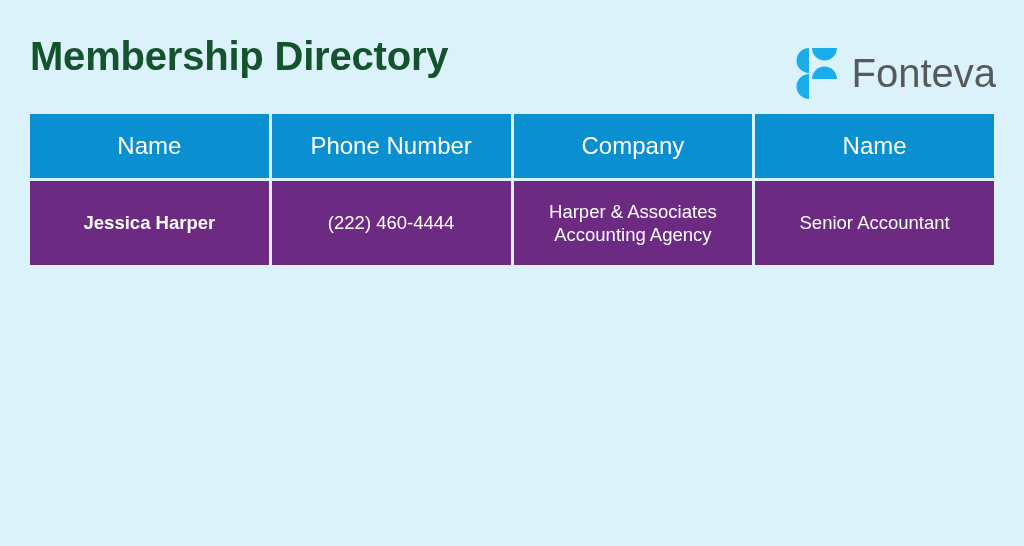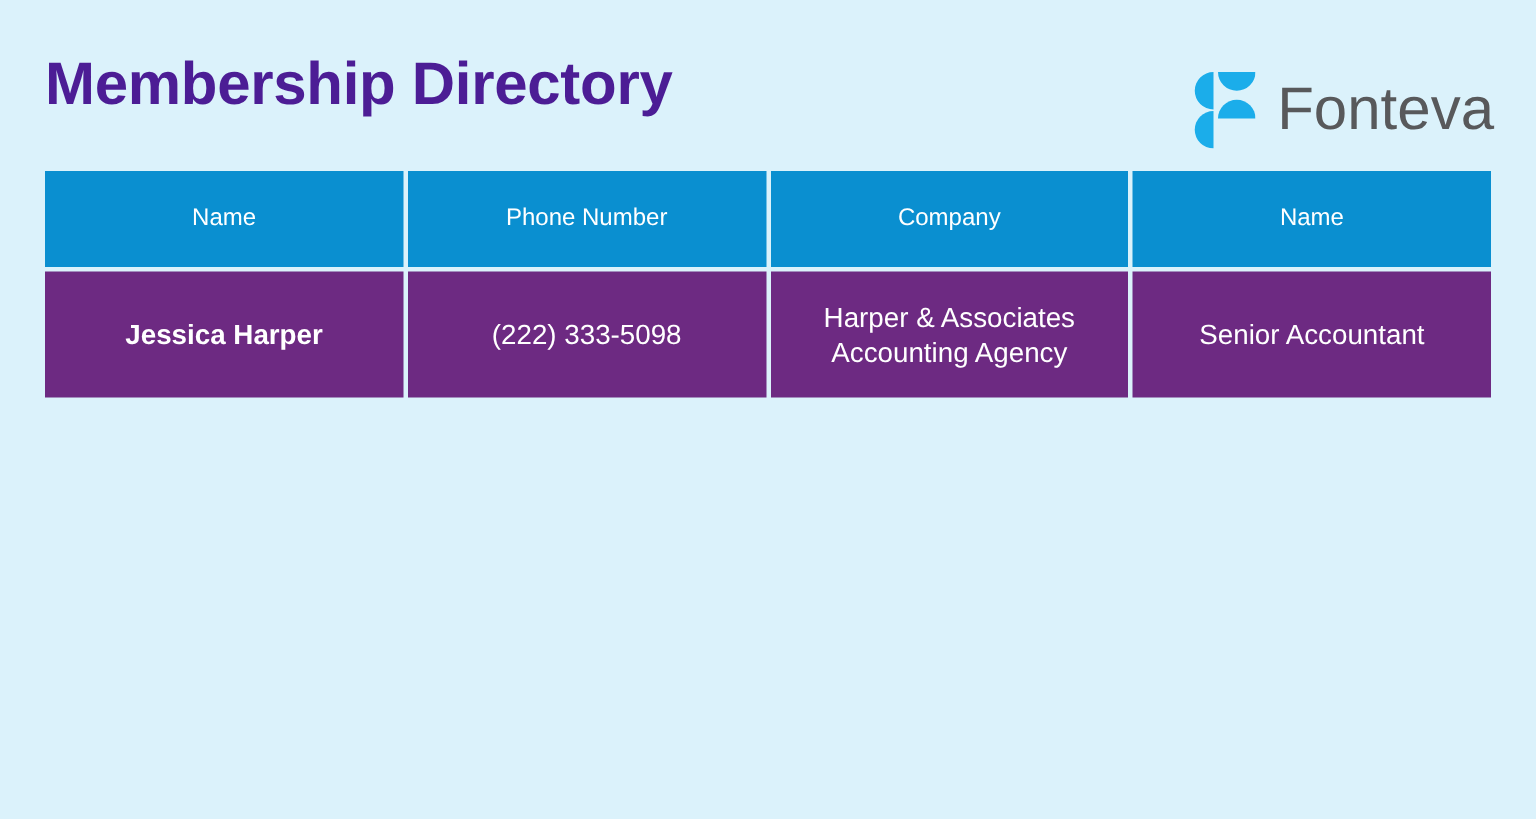--- a/index.html
+++ b/index.html
@@ -30,21 +30,21 @@
     height: 108px;
     display: flex;
     align-items: center;
     justify-content: space-between;
     padding: 0 28px 0 30px;
     box-sizing: border-box;
   }
   .page-title {
     font-size: 40px;
     font-weight: bold;
-    color: #4c1d95;
+    color: #14532d;
     letter-spacing: -0.2px;
     line-height: 1;
     margin: 0;
     padding-top: 4px;
     white-space: nowrap;
   }
 
   
   .logo {
     display: flex;
@@ -83,21 +83,21 @@
     text-align: center;
     vertical-align: middle;
     color: #ffffff;
     font-size: 18.5px;
     line-height: 1.25;
   }
   .table th {
     background: #0a8fd0;
     height: 56px;
     font-weight: normal;
-    font-size: 16px;
+    font-size: 24px;
   }
   .row-dark td {
     background: #6d2a82;
   }
   .row-light td {
     background: #91549e;
   }
   .table td {
     height: 76px;
   }
@@ -141,20 +141,20 @@
       <tr>
         <th>Name</th>
         <th>Phone Number</th>
         <th>Company</th>
         <th>Name</th>
       </tr>
     </thead>
     <tbody>
       <tr class="row-dark">
         <td class="cell-name">Jessica Harper</td>
-        <td class="cell-phone">(222) 333-5098</td>
+        <td class="cell-phone">(222) 460-4444</td>
         <td class="cell-company">Harper &amp; Associates Accounting Agency</td>
         <td class="cell-role">Senior Accountant</td>
       </tr>
     </tbody>
   </table>
 
 </div>
 
 </body></html>

